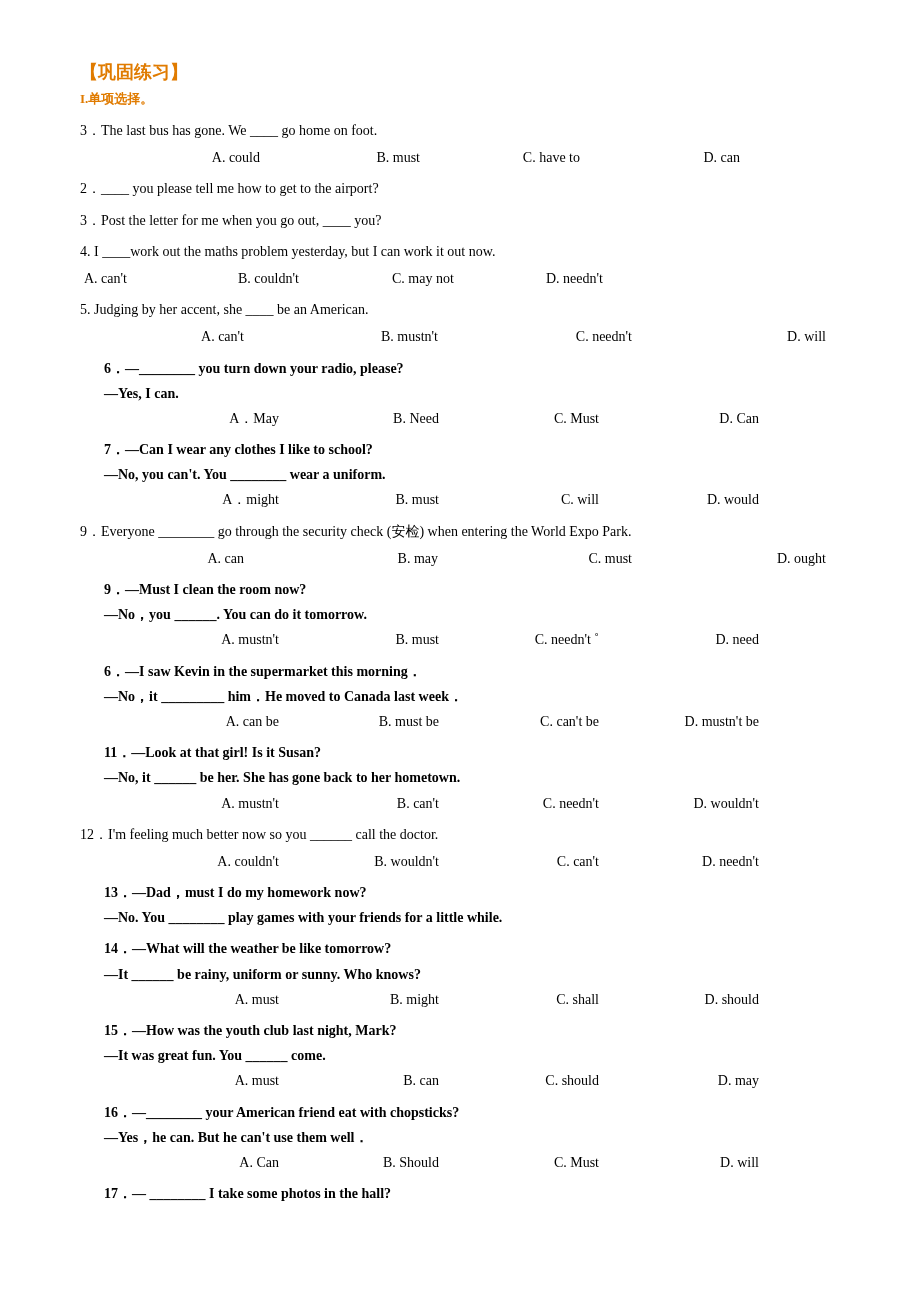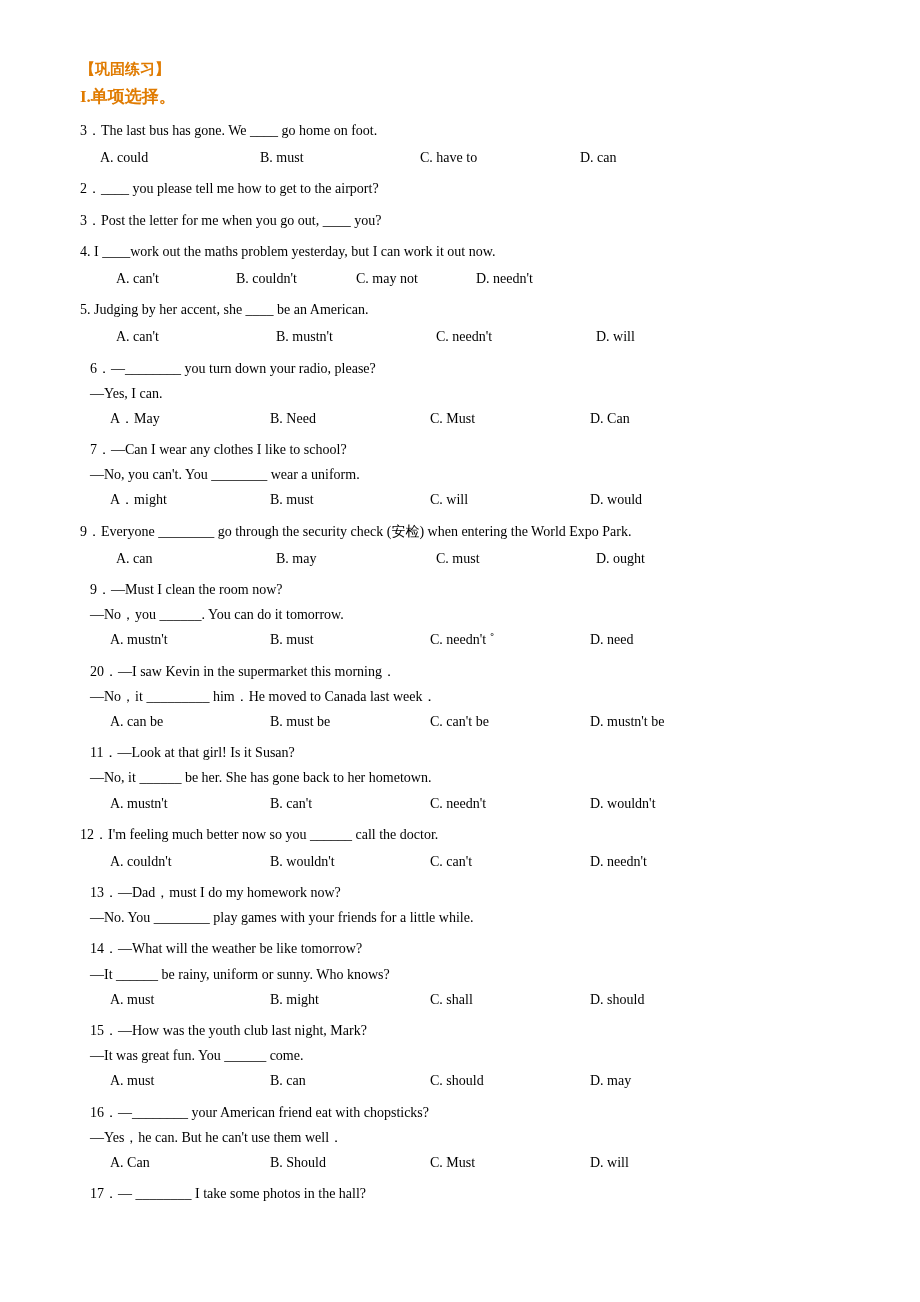--- a/index.html
+++ b/index.html
@@ -12,59 +12,62 @@
       font-size: 14px;
       color: #000;
       background: #fff;
       width: 920px;
       min-height: 1302px;
       padding: 60px 80px 40px 80px;
     }
     .section-title {
       color: #e07b00;
       font-weight: bold;
-      font-size: 15px;
+      font-size: 18px;
       margin-bottom: 6px;
     }
     .subsection-title {
       color: #e07b00;
       font-weight: bold;
-      font-size: 17px;
+      font-size: 13px;
       margin-bottom: 10px;
     }
     .question-block {
       margin-bottom: 6px;
       line-height: 1.8;
     }
     .question-text {
       margin-bottom: 2px;
     }
     .options {
       margin-left: 20px;
       display: flex;
       gap: 0;
       flex-wrap: nowrap;
     }
     .option {
       min-width: 160px;
       display: inline-block;
+      text-align: right;
     }
     .option-narrow {
       min-width: 120px;
       display: inline-block;
     }
     .indent-1 {
-      margin-left: 36px;
+      margin-left: 4px;
+      gap: 34px;
     }
     .indent-2 {
-      margin-left: 30px;
+      margin-left: 39px;
     }
     .dialogue-line {
-      margin-left: 10px;
+      margin-left: 24px;
       margin-bottom: 0;
+      font-weight: bold;
     }
   </style>
 </head>
 <body>
 
 <div>
   <div class="section-title">【巩固练习】</div>
   <div class="subsection-title">I.单项选择。</div>
 
   <div class="question-block">
@@ -142,21 +145,21 @@
     <div class="question-text dialogue-line indent-2">—No，you ______. You can do it tomorrow.</div>
     <div class="options indent-2">
       <span class="option">A. mustn't</span>
       <span class="option">B. must</span>
       <span class="option">C. needn't ˚</span>
       <span class="option">D. need</span>
     </div>
   </div>
 
   <div class="question-block">
-    <div class="question-text dialogue-line">20．—I saw Kevin in the supermarket this morning．</div>
+    <div class="question-text dialogue-line">6．—I saw Kevin in the supermarket this morning．</div>
     <div class="question-text dialogue-line indent-2">—No，it _________ him．He moved to Canada last week．</div>
     <div class="options indent-2">
       <span class="option">A. can be</span>
       <span class="option">B. must be</span>
       <span class="option">C. can't be</span>
       <span class="option">D. mustn't be</span>
     </div>
   </div>
 
   <div class="question-block">

